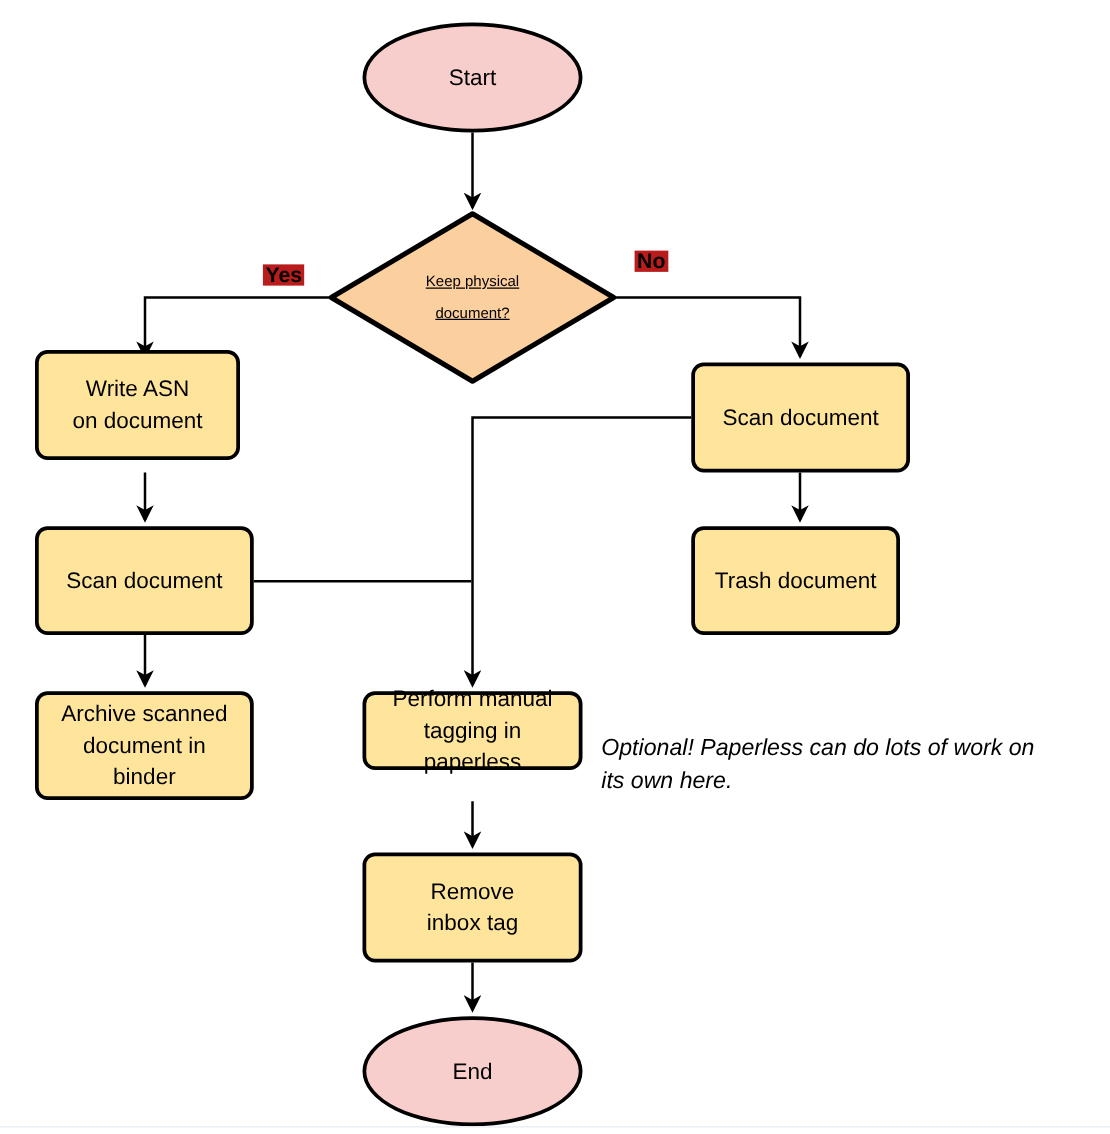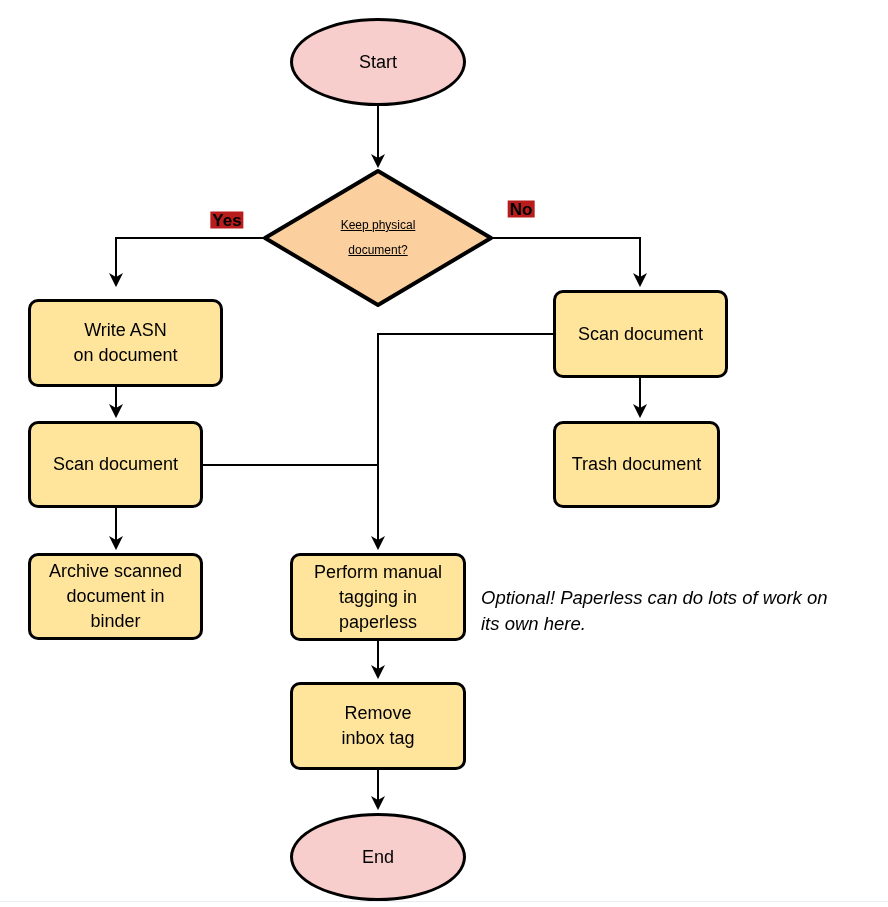--- a/index.html
+++ b/index.html
@@ -76,26 +76,26 @@
     white-space: pre-line;
   }
   .bottom-rule {
     position: absolute;
     left: 0; top: 901px;
     width: 888px; height: 1px;
     background: var(--rule);
   }
   
   #node-start      { left: 290px; top: 18px;  width: 176px; height: 88px; justify-content: center; }
-  #node-write-asn  { left: 28px;  top: 299px; width: 195px; height: 88px; }
+  #node-write-asn  { left: 28px;  top: 280px; width: 164px; height: 88px; }
   #node-scan-left  { left: 28px;  top: 421px; width: 175px; height: 87px; }
   #node-archive    { left: 28px;  top: 553px; width: 175px; height: 87px; }
   #node-scan-right { left: 553px; top: 290px; width: 175px; height: 88px; }
   #node-trash      { left: 553px; top: 421px; width: 167px; height: 87px; }
-  #node-tagging    { left: 290px; top: 553px; width: 176px; height: 88px; }
+  #node-tagging    { left: 290px; top: 553px; width: 176px; height: 63px; }
   #node-remove     { left: 290px; top: 682px; width: 176px; height: 88px; }
   #node-end        { left: 290px; top: 813px; width: 176px; height: 88px; }
 </style>
 </head>
 <body>
 
 <div class="canvas">
 
   <svg class="edges-layer" width="888" height="907" viewBox="0 0 888 907" xmlns="http://www.w3.org/2000/svg">
     <defs>

